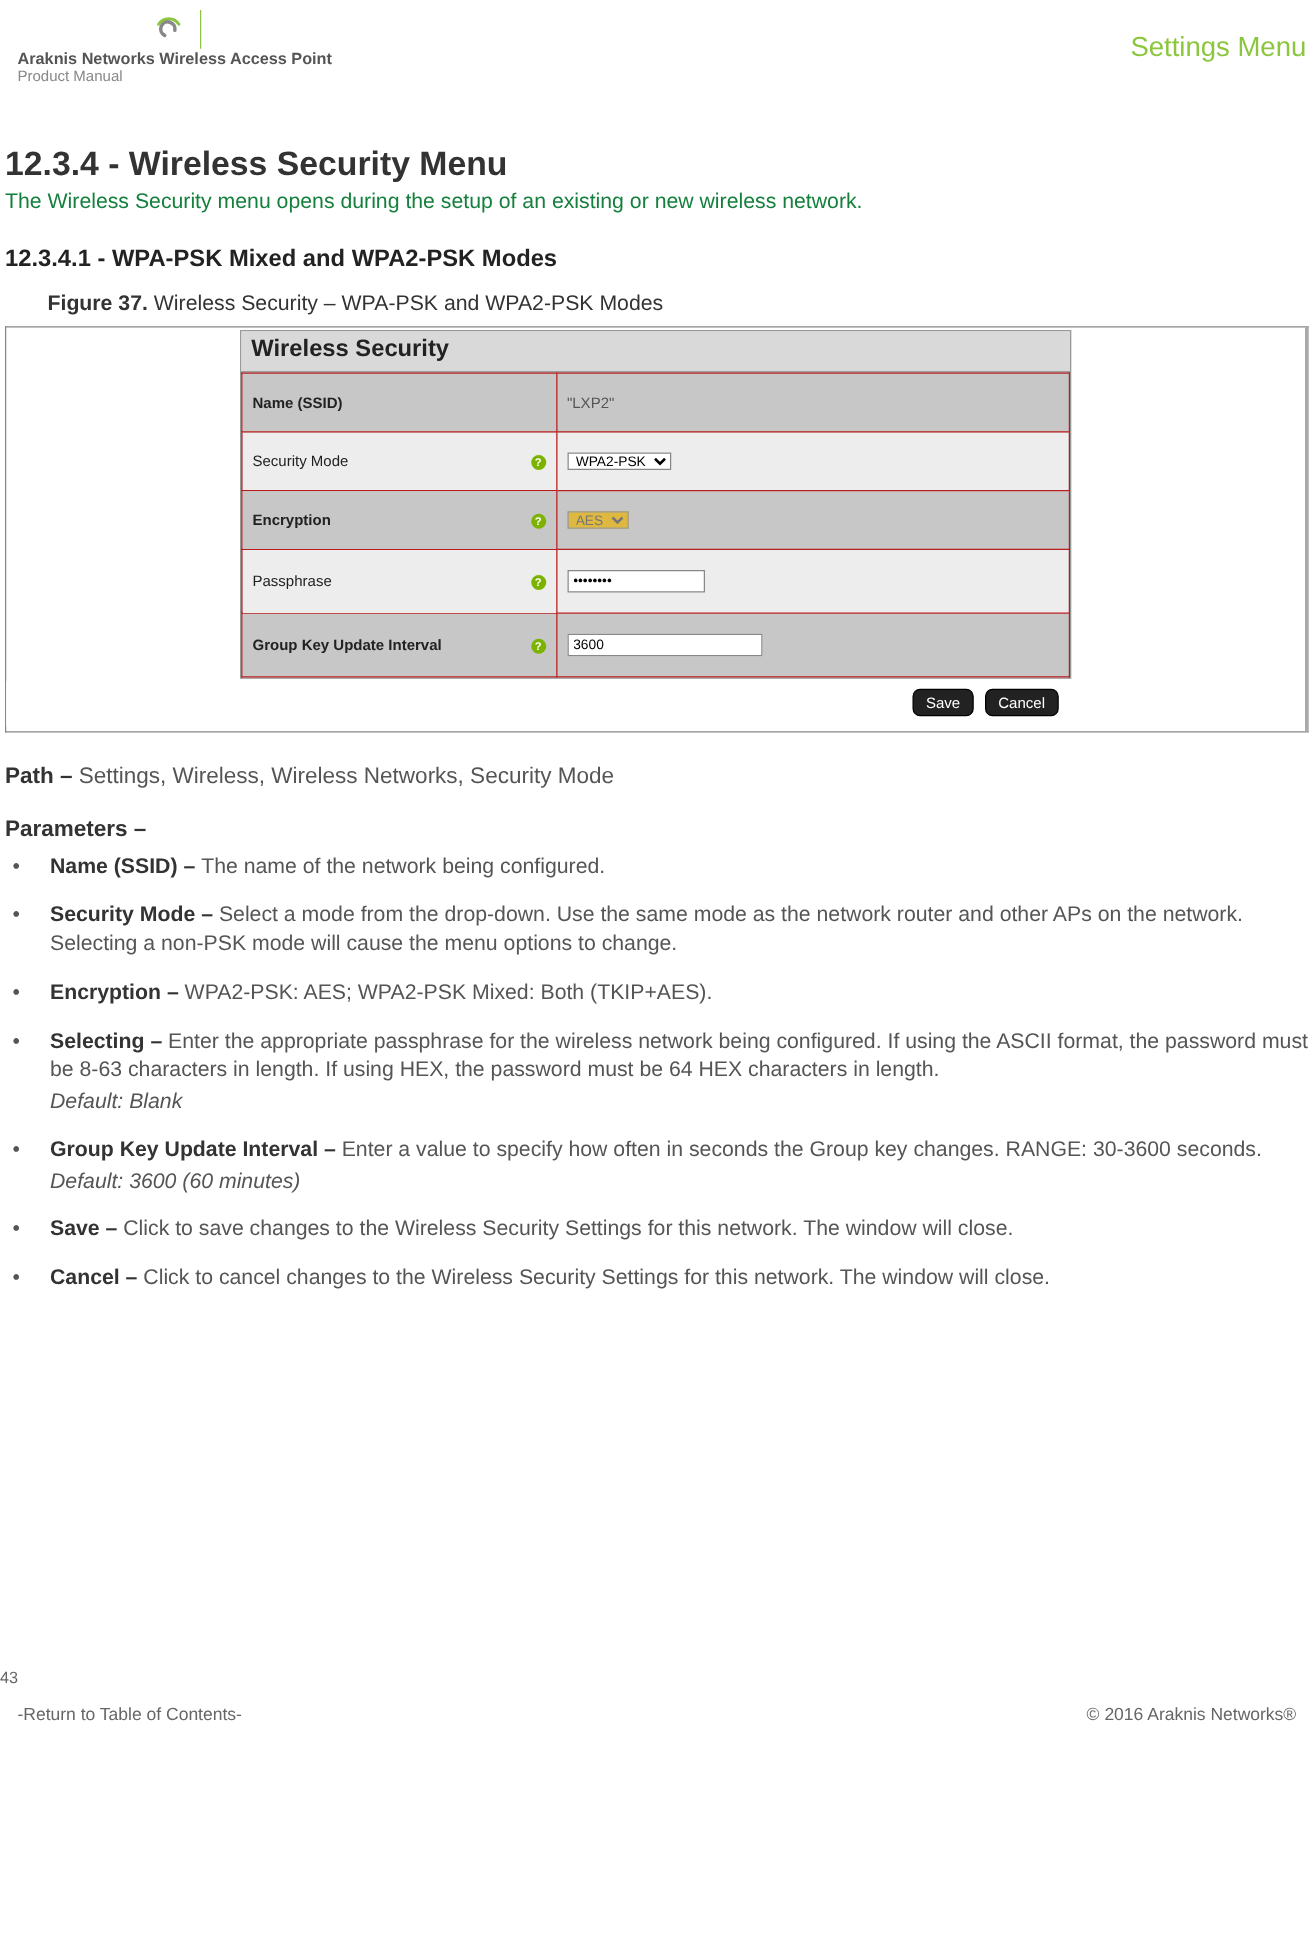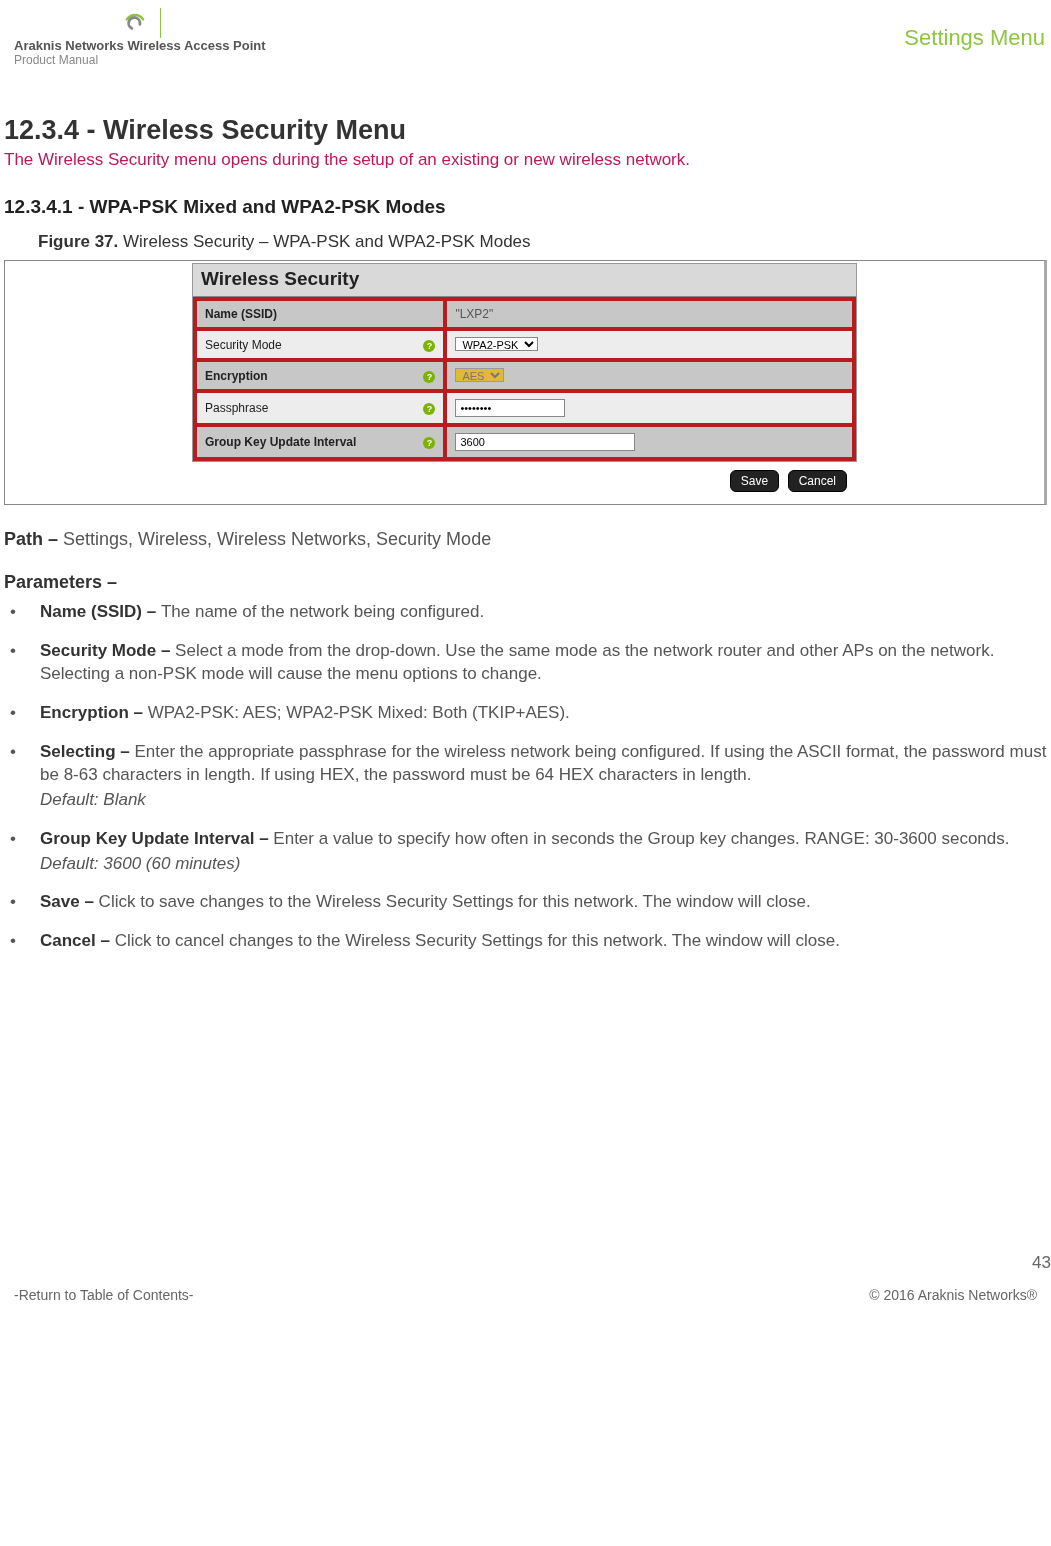--- a/index.html
+++ b/index.html
@@ -50,21 +50,21 @@
       padding: 40px 4px 0 4px;
     }
     .section-num {
       font-size: 27px;
       font-weight: 600;
       color: #333;
       margin-bottom: 4px;
     }
     .section-intro {
       font-size: 17px;
-      color: #be185d;
+      color: #15803d;
       margin-bottom: 26px;
     }
     .subsection {
       font-size: 19px;
       font-weight: 600;
       color: #222;
       margin-bottom: 14px;
     }
     .figure-label {
       font-size: 17px;
@@ -86,22 +86,22 @@
     .panel-title {
       font-size: 19px;
       font-weight: bold;
       padding: 4px 8px 6px 8px;
       color: #222;
       border-bottom: 1px solid #888;
       background: #d9d9d9;
     }
     .panel-table { width: 100%; border-collapse: collapse; }
     .panel-table td {
-      border: 4px solid #b91c1c;
-      padding: 6px 8px;
+      border: 1px solid #b91c1c;
+      padding: 16px 8px;
       font-size: 12px;
       vertical-align: middle;
       background: #ededed;
     }
     .panel-table tr.alt td { background: #c7c7c7; }
     .panel-table td.labelcell {
       width: 38%;
       font-weight: bold;
       color: #222;
       position: relative;
@@ -194,22 +194,22 @@
     }
     ul.params b { color: #333; font-weight: 600; }
     .default-ital {
       display: block;
       font-style: italic;
       color: #555;
       margin-top: 2px;
     }
     .footer {
       margin-top: 300px;
-      text-align: right;
-      font-size: 17px;
+      text-align: left;
+      font-size: 13px;
       color: #666;
       padding-bottom: 6px;
     }
     .footer .pgnum { margin-bottom: 8px; }
     .footer-row {
       display: flex;
       justify-content: space-between;
       padding: 0 14px 12px 14px;
       font-size: 14px;
       color: #666;
@@ -289,21 +289,21 @@
           <td>
             <input type="password" style="width: 110px;" value="••••••••">
           </td>
         </tr>
         <tr class="alt">
           <td class="labelcell">
             <span>Group Key Update Interval</span>
             <span class="help-dot">?</span>
           </td>
           <td>
-            <input type="text" style="width: 180px;" value="3600">
+            <input type="text" style="width: 156px;" value="3600">
           </td>
         </tr>
       </tbody>
         </table>
     </div>
     <div class="btn-row-wrap">
       <div class="btn-row" style="margin: 0 18% 4px 18%;">
         <span class="btn">Save</span>
         <span class="btn">Cancel</span>
       </div>

